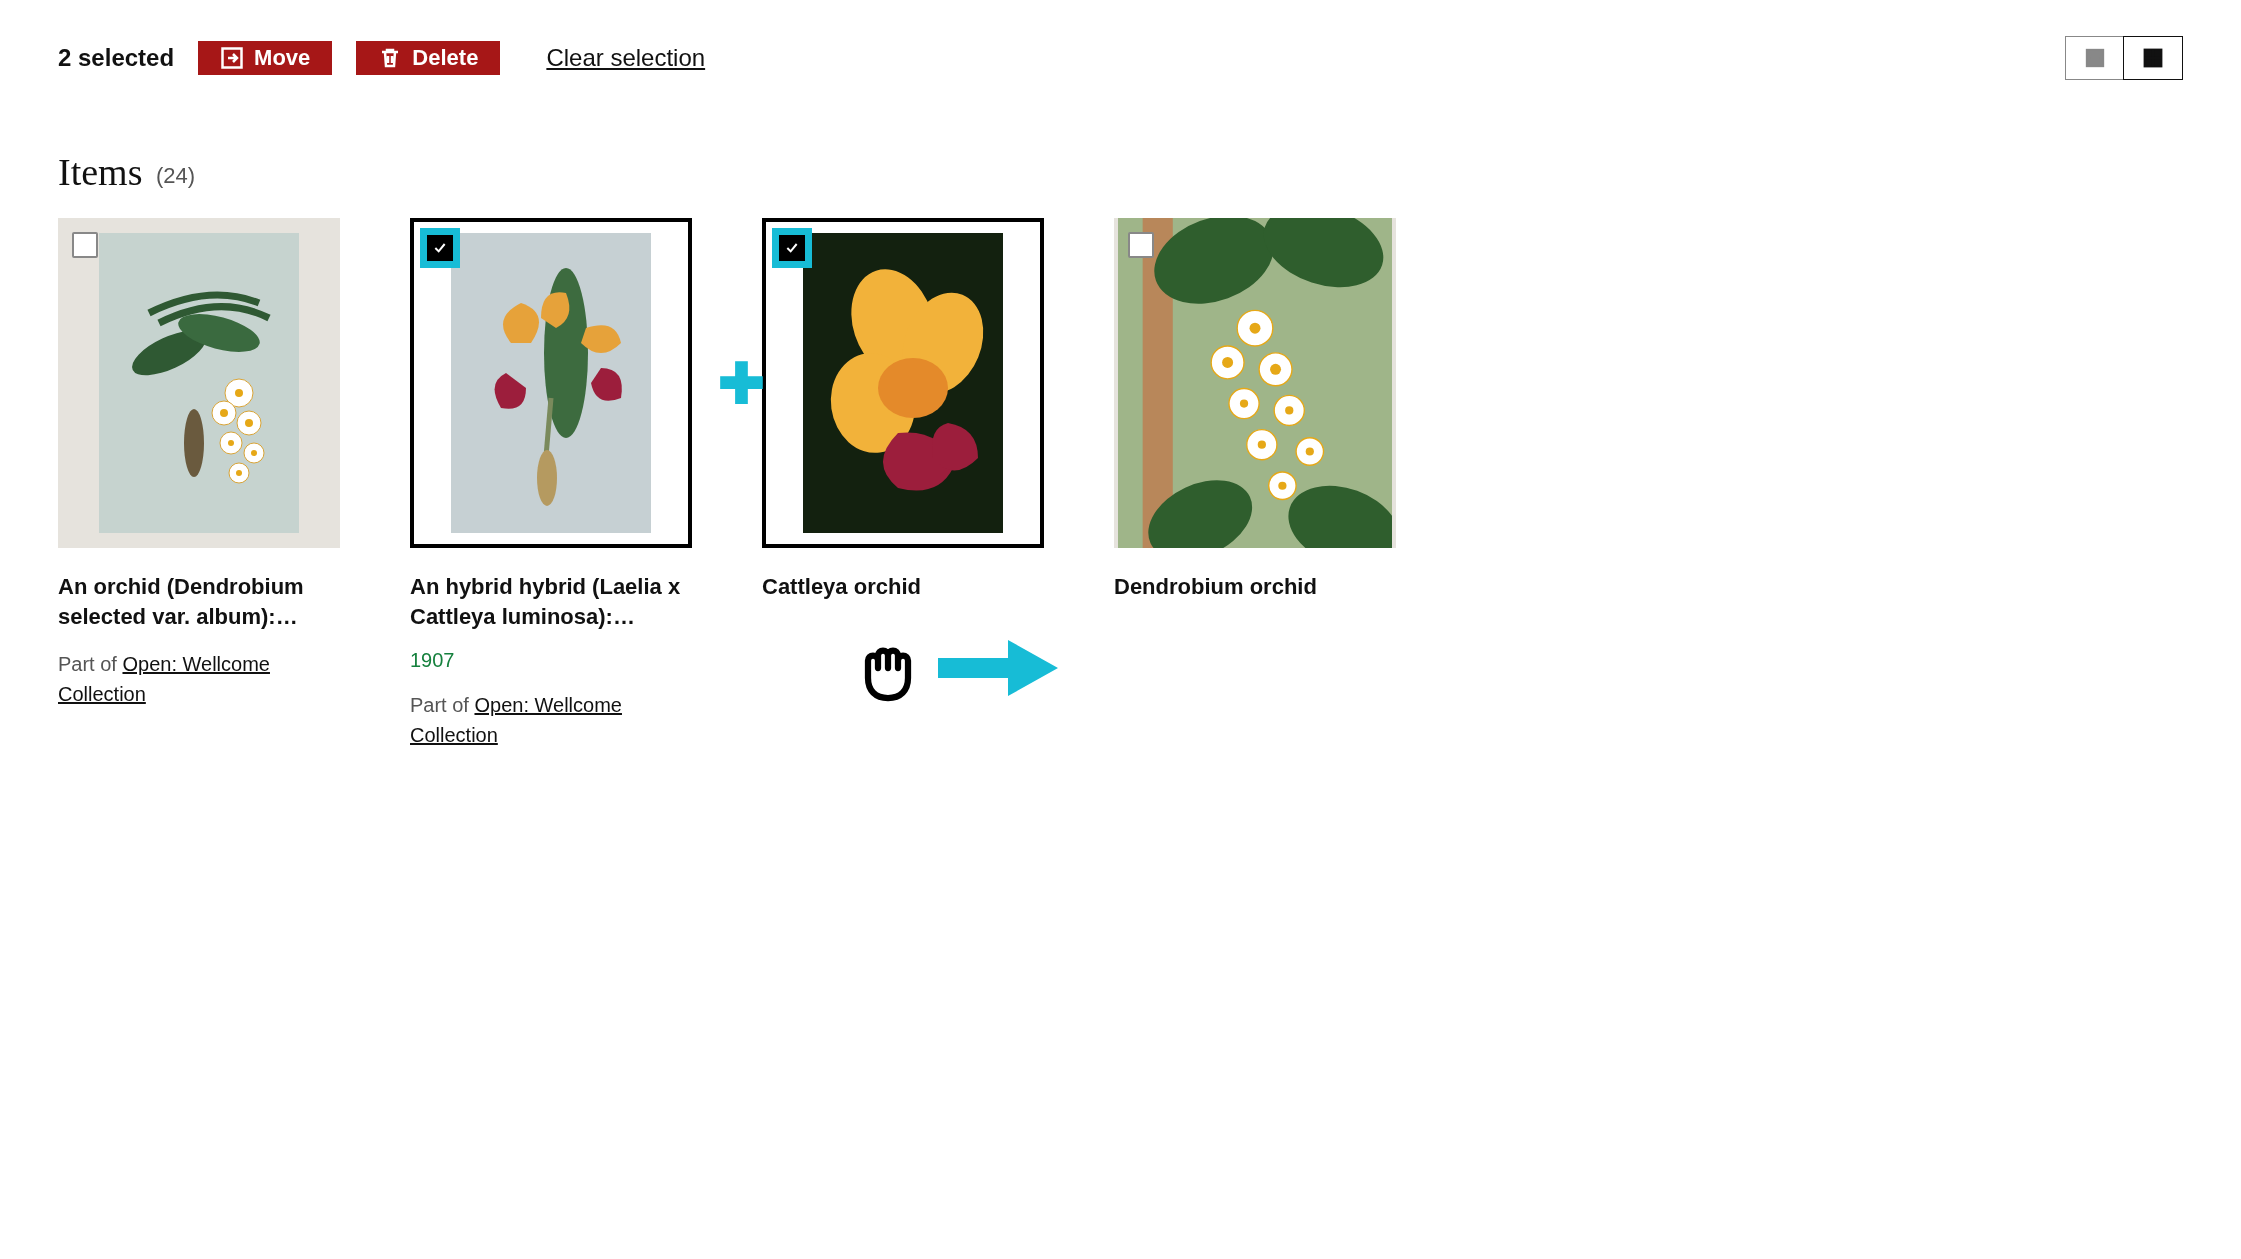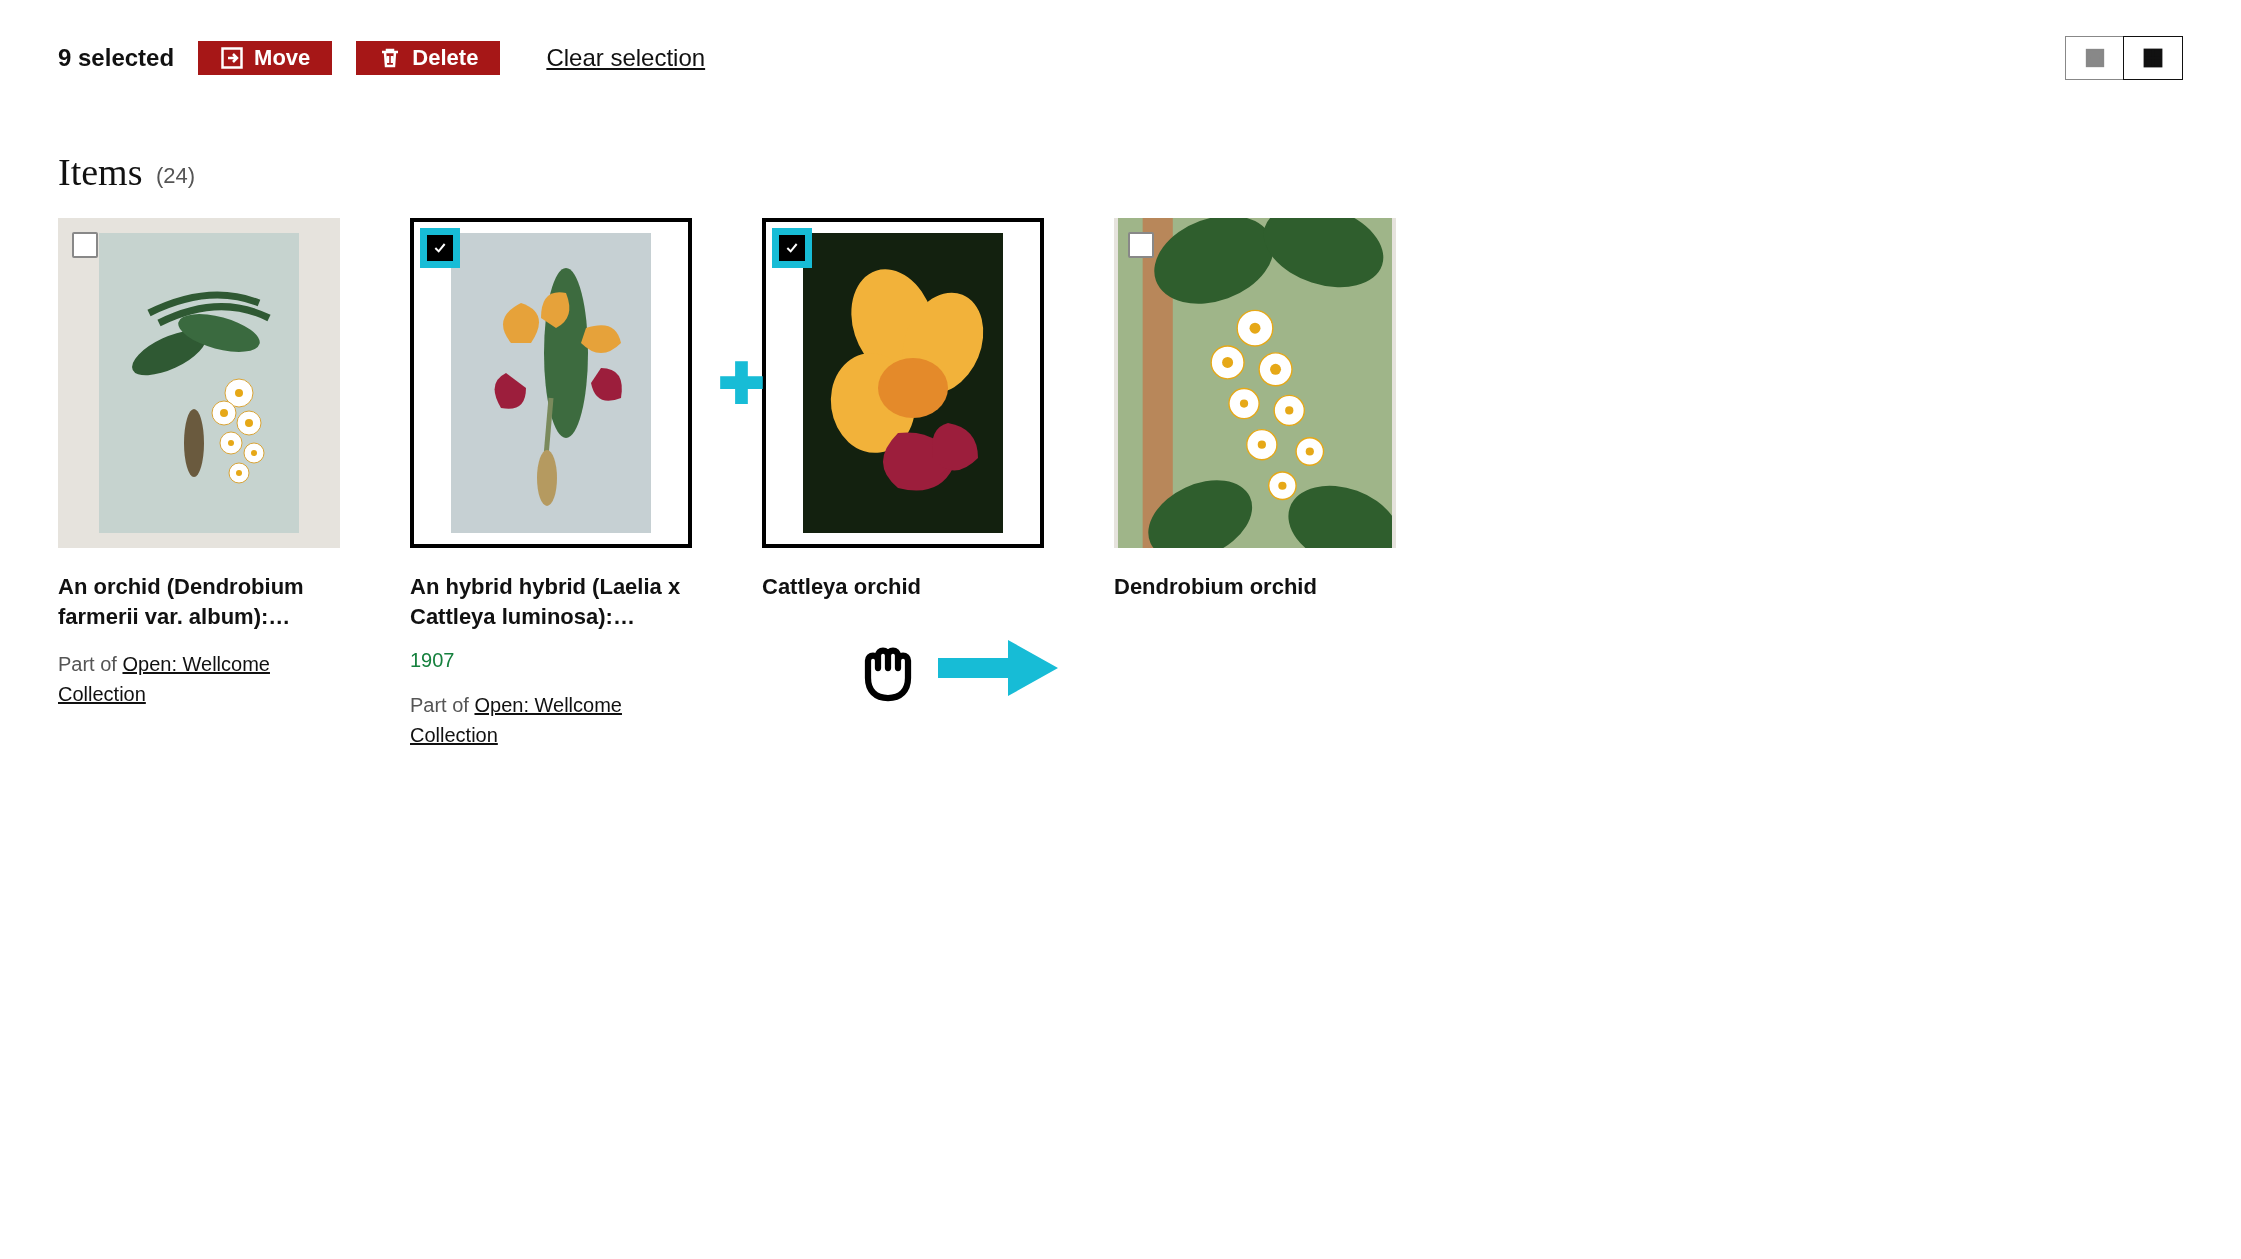--- a/index.html
+++ b/index.html
@@ -174,21 +174,21 @@
   .art {
     width: 200px;
     height: 300px;
     display: block;
   }
 </style>
 </head>
 <body>
 
 <div class="toolbar">
-  <span class="selected-count">9 selected</span>
+  <span class="selected-count">2 selected</span>
 
   <button class="btn">
     <svg viewBox="0 0 24 24" fill="none" stroke="#fff" stroke-width="2.5">
       <rect x="2.5" y="2.5" width="19" height="19"></rect>
       <path d="M8 12h9M13 8l4 4-4 4"></path>
     </svg>
     <span>Move</span>
   </button>
 
   <button class="btn">
@@ -248,21 +248,21 @@
             <circle cx="140" cy="160" r="4"></circle>
             <circle cx="125" cy="180" r="4"></circle>
             <circle cx="150" cy="190" r="4"></circle>
             <circle cx="132" cy="210" r="3"></circle>
             <circle cx="155" cy="220" r="3"></circle>
             <circle cx="140" cy="240" r="3"></circle>
           </g>
         <ellipse cx="95" cy="210" rx="10" ry="34" fill="#6a5a3e"></ellipse>
       </svg>
     </div>
-    <div class="title">An orchid (Dendrobium farmerii var. album):…</div>
+    <div class="title">An orchid (Dendrobium selected var. album):…</div>
     <div class="partof">
       <span>Part of </span><a href="#">Open: Wellcome Collection</a>
     </div>
   </div>
 
   <div class="card selected">
     <div class="thumb">
       <div class="check">
         <div class="inner">
             <svg viewBox="0 0 24 24">

